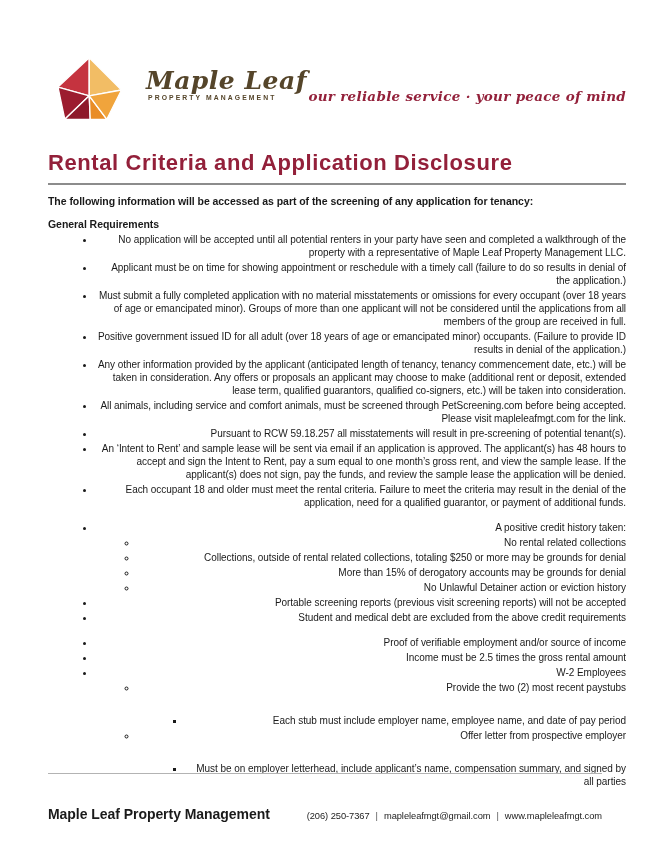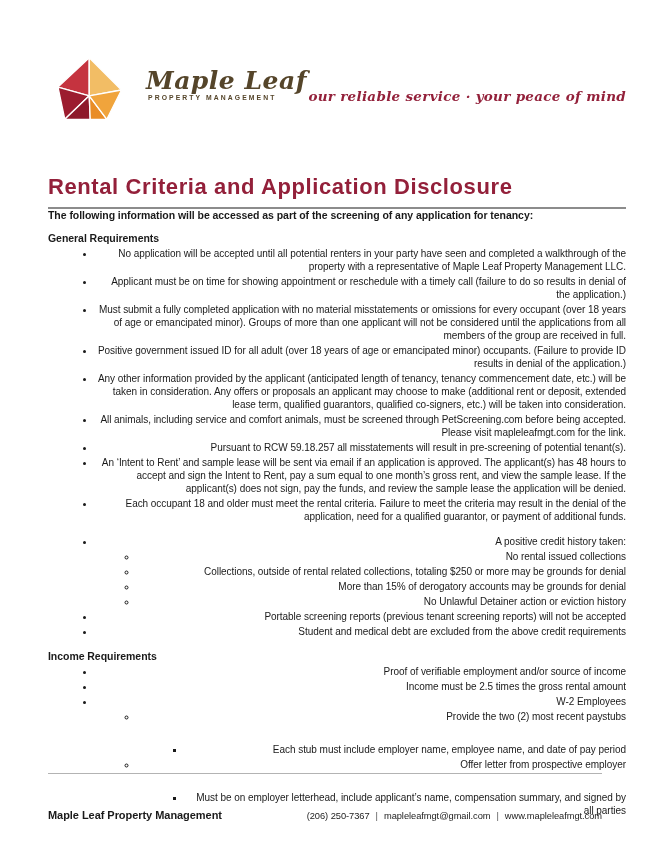--- a/index.html
+++ b/index.html
@@ -37,31 +37,32 @@
   .tagline {
     position: absolute; right: 0; top: 32px;
     font-family: "DejaVu Serif", "Liberation Serif", serif;
     font-style: italic; font-weight: bold;
     font-size: 13.5px;
     color: var(--title-color, #93203a);
     letter-spacing: 0.3px;
   }
   
   .doc-title {
-    margin-top: 48px;
+    margin-top: 24px;
     font-size: 22px; font-weight: bold;
     letter-spacing: 0.6px;
     color: var(--title-color, #93203a);
   }
   .title-rule {
     margin-top: 7px; height: 2px;
     background: var(--rule-dark, #8c8c8c);
     border: none;
   }
   .intro {
+    margin-top: 10px;
     font-size: 10.5px; font-weight: bold;
     letter-spacing: -0.05px;
   }
   
   #sections { margin-top: 11px; }
   section { margin-top: 12px; }
   section:first-child { margin-top: 8px; }
   .sec-head { font-size: 10.5px; line-height: 13px; letter-spacing: -0.05px; }
   .sec-head b { font-weight: bold; }
   ul { margin: 2px 0 0 0; text-align: right; }
@@ -74,21 +75,21 @@
   ul.lvl2 { list-style-type: circle; padding-left: 42px; }
   ul.lvl3 { list-style-type: square; padding-left: 48px; margin-top: 20px; }
   li::marker { font-size: 9px; }
   
   .doc-footer { position: absolute; left: 48px; right: 48px; top: 773px; }
   .footer-rule { height: 1px; background: var(--rule-light, #b3b3b3); }
   .footer-row {
     margin-top: 9px;
     display: flex; justify-content: space-between; align-items: baseline;
   }
-  .f-left { font-size: 11px; font-weight: bold; letter-spacing: -0.05px; }
+  .f-left { font-size: 14px; font-weight: bold; letter-spacing: -0.05px; }
   .f-right { font-size: 9.3px; color: #222; letter-spacing: -0.05px; margin-top: 28px; }
   .f-right .sep { margin: 0 6px; color: #555; }
 </style>
 </head>
 <body>
 
 <div class="page">
 
   <header class="letterhead">
     <div class="logo-row">
@@ -126,31 +127,30 @@
           <li><span>Any other information provided by the applicant (anticipated length of tenancy, tenancy commencement date, etc.) will be taken in consideration. Any offers or proposals an applicant may choose to make (additional rent or deposit, extended lease term, qualified guarantors, qualified co-signers, etc.) will be taken into consideration.</span></li>
           <li><span>All animals, including service and comfort animals, must be screened through PetScreening.com before being accepted. Please visit mapleleafmgt.com for the link.</span></li>
           <li><span>Pursuant to RCW 59.18.257 all misstatements will result in pre-screening of potential tenant(s).</span></li>
           <li><span>An ‘Intent to Rent’ and sample lease will be sent via email if an application is approved. The applicant(s) has 48 hours to accept and sign the Intent to Rent, pay a sum equal to one month’s gross rent, and view the sample lease. If the applicant(s) does not sign, pay the funds, and review the sample lease the application will be denied.</span></li>
           <li><span>Each occupant 18 and older must meet the rental criteria. Failure to meet the criteria may result in the denial of the application, need for a qualified guarantor, or payment of additional funds.</span></li>
         </ul>
       </section>
       <section>
         <ul class="lvl1">
           <li><span>A positive credit history taken:</span><ul class="lvl2">
-              <li><span>No rental issued collections</span></li>
+              <li><span>No rental related collections</span></li>
               <li><span>Collections, outside of rental related collections, totaling $250 or more may be grounds for denial</span></li>
               <li><span>More than 15% of derogatory accounts may be grounds for denial</span></li>
               <li><span>No Unlawful Detainer action or eviction history</span></li>
             </ul></li>
-          <li><span>Portable screening reports (previous tenant screening reports) will not be accepted</span></li>
+          <li><span>Portable screening reports (previous visit screening reports) will not be accepted</span></li>
           <li><span>Student and medical debt are excluded from the above credit requirements</span></li>
         </ul>
       </section>
       <section>
-        <p class="sec-head"><b>Income Requirements</b></p>
         <ul class="lvl1">
           <li><span>Proof of verifiable employment and/or source of income</span></li>
           <li><span>Income must be 2.5 times the gross rental amount</span></li>
           <li><span>W-2 Employees</span><ul class="lvl2">
               <li><span>Provide the two (2) most recent paystubs</span><ul class="lvl3">
                   <li><span>Each stub must include employer name, employee name, and date of pay period</span></li>
                 </ul></li>
               <li><span>Offer letter from prospective employer</span><ul class="lvl3">
                   <li><span>Must be on employer letterhead, include applicant’s name, compensation summary, and signed by all parties</span></li>
                 </ul></li>

